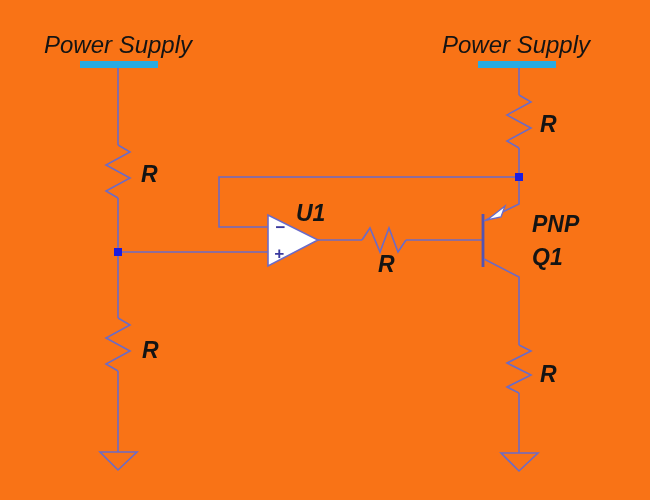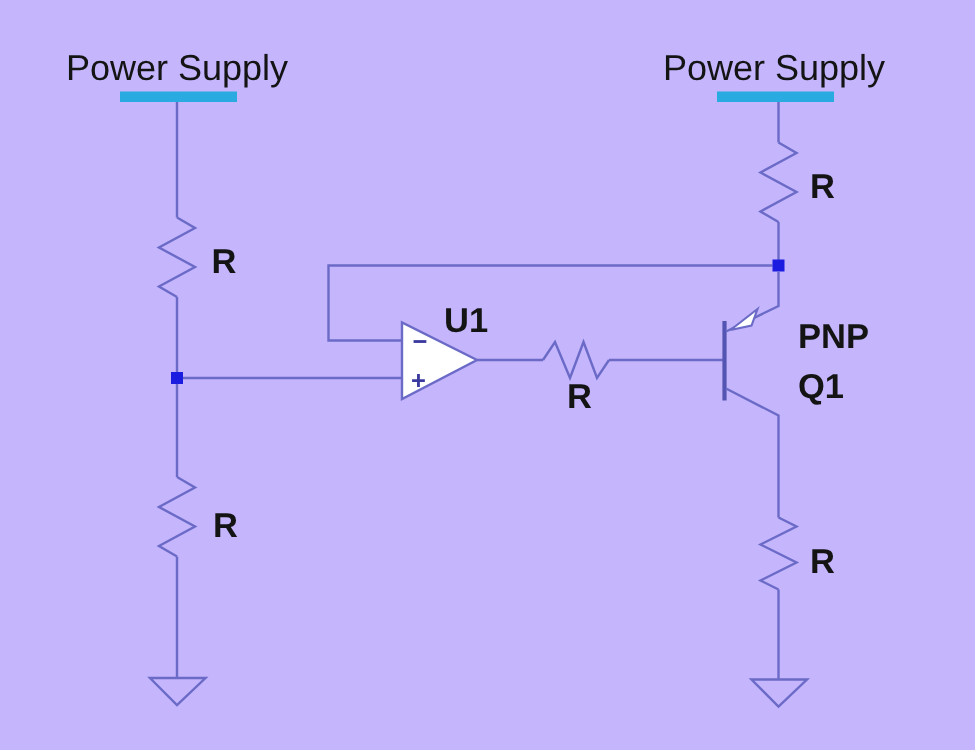--- a/index.html
+++ b/index.html
@@ -8,21 +8,22 @@
     background: #ffffff;
     width: 650px;
     height: 500px;
     overflow: hidden;
     font-family: "Liberation Sans", sans-serif;
   }
   .canvas-wrap {
     position: relative;
     width: 650px;
     height: 500px;
-    background: #c4b5fd;
+    background: #f97316;
+    font-style: italic;
   }
   svg { display: block; }
   text { user-select: none; }
   .supply-label {
     font-size: 24px;
     font-weight: 500;
     letter-spacing: 0px;
   }
   .comp-label {
     font-size: 23px;

